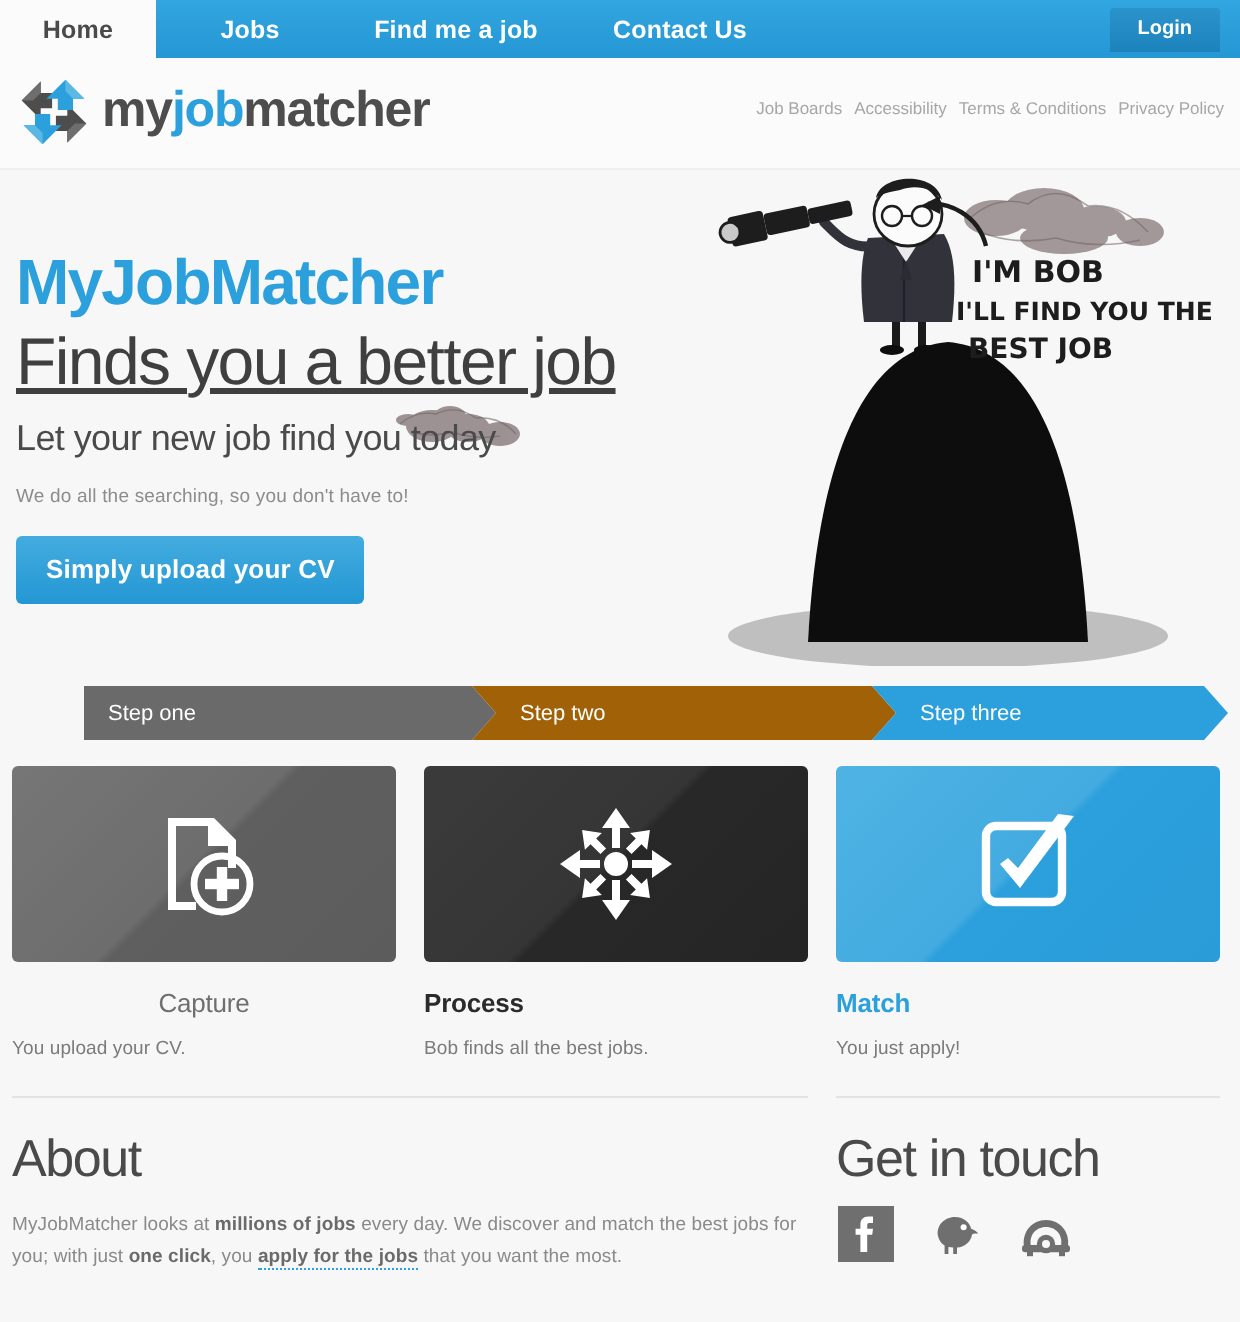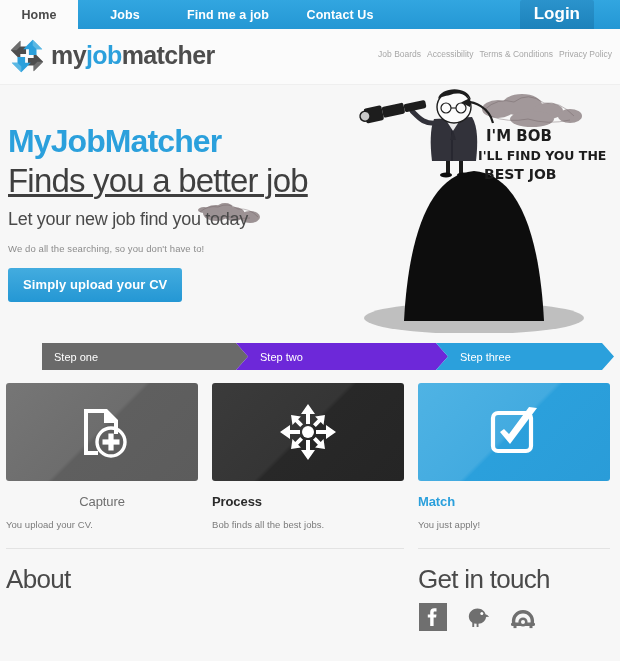--- a/index.html
+++ b/index.html
@@ -48,25 +48,25 @@
     color: #4a4a4a;
     box-shadow: inset 0 -1px 0 #fbfbfb;
   }
   .nav-item.w-home { width: 78px; padding: 0; }
   .nav-item.w-jobs { width: 94px; padding: 0; }
   .nav-item.w-find { width: 112px; padding: 0; }
   .nav-item.w-contact { width: 112px; padding: 0; }
   .nav-spacer { flex: 1; }
   .login-btn {
     align-self: center;
-    margin-right: 26px;
+    margin-right: 10px;
     background: #2189c2;
     background: linear-gradient(to bottom, #2b93cc 0%, #1c82bb 100%);
     color: #ffffff;
-    font-size: 17px;
+    font-size: 10px;
     font-weight: bold;
     padding: 5px 14px 6px 14px;
     border-radius: 2px 2px 0 0;
     cursor: pointer;
     line-height: 1.1;
   }
 
   
   .header {
     position: relative;
@@ -198,21 +198,21 @@
   }
   .step span { position: relative; z-index: 3; padding-left: 12px; }
   .step-one {
     width: 206px;
     background: #6a6a6a;
     clip-path: polygon(0 0, calc(100% - 12px) 0, 100% 50%, calc(100% - 12px) 100%, 0 100%);
   }
   .step-two {
     width: 212px;
     margin-left: -12px;
-    background: #6d28d9;
+    background: #a16207;
     clip-path: polygon(0 0, calc(100% - 12px) 0, 100% 50%, calc(100% - 12px) 100%, 0 100%, 12px 50%);
   }
   .step-three {
     flex: 1;
     margin-left: -12px;
     background: #2ba0dc;
     clip-path: polygon(0 0, calc(100% - 12px) 0, 100% 50%, calc(100% - 12px) 100%, 0 100%, 12px 50%);
   }
   .step-two span, .step-three span { padding-left: 24px; }
 
@@ -477,20 +477,21 @@
       <p class="card-title title-blue">Match</p>
       <p class="card-desc">You just apply!</p>
     </div>
   </div>
 
   <div class="footer">
 
     <div class="foot-col wide">
       <div class="foot-rule"></div>
       <h3 class="foot-heading">About</h3>
+      <p class="foot-body"><span>MyJobMatcher looks at </span><b>millions of jobs</b><span> every day. We discover and match the best jobs for you; with just </span><b>one click</b><span>, you </span><span class="foot-link">apply for the jobs</span><span> that you want the most.</span></p>
     </div>
 
     <div class="foot-col">
       <div class="foot-rule"></div>
       <h3 class="foot-heading">Get in touch</h3>
       <div class="social-row">
         <svg class="social-icon" viewBox="0 0 30 30">
           <rect x="1" y="1" width="28" height="28" fill="#6f6f6f"></rect>
           <path d="M18.5 9.5 H16.6 C15.9 9.5 15.6 9.9 15.6 10.6 V12.4 H18.5 L18.1 15.4 H15.6 V24 H12.2 V15.4 H9.8 V12.4 H12.2 V10.3 C12.2 7.8 13.6 6.3 16.3 6.3 H18.5 Z" fill="#ffffff"></path>
         </svg>

